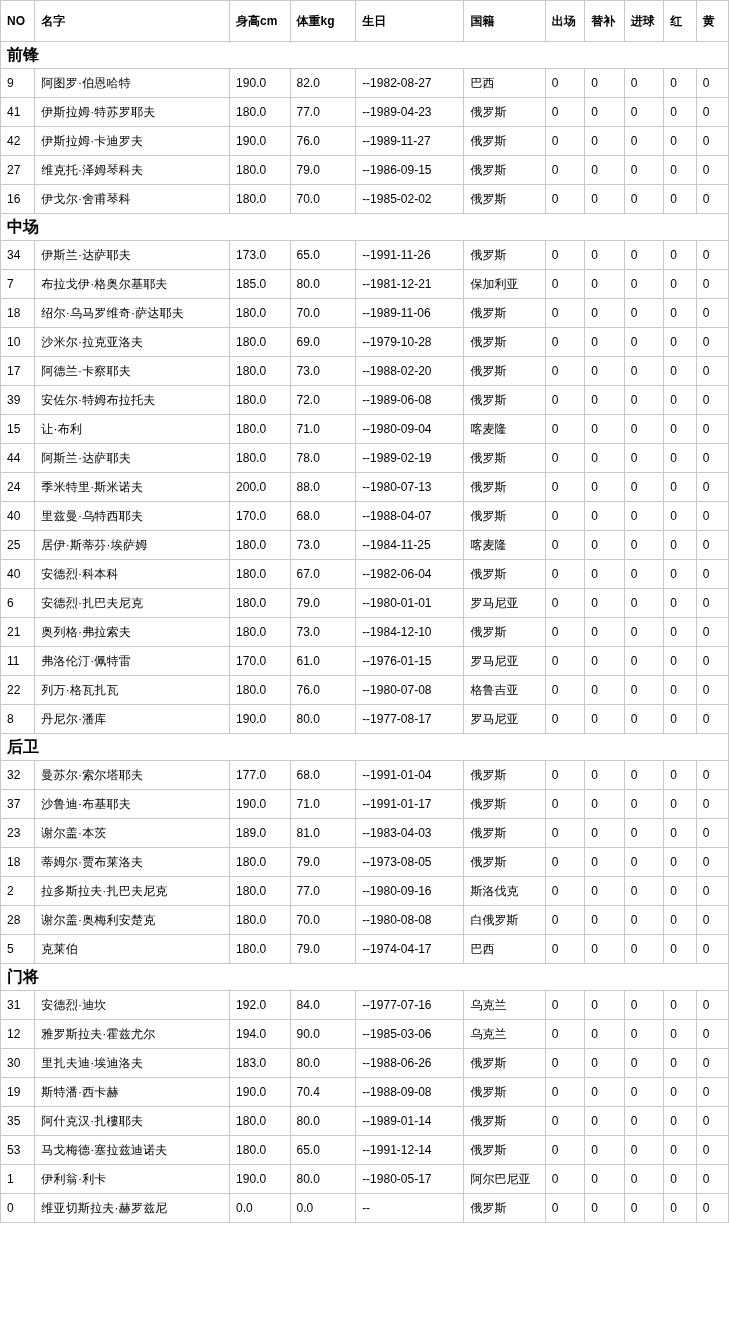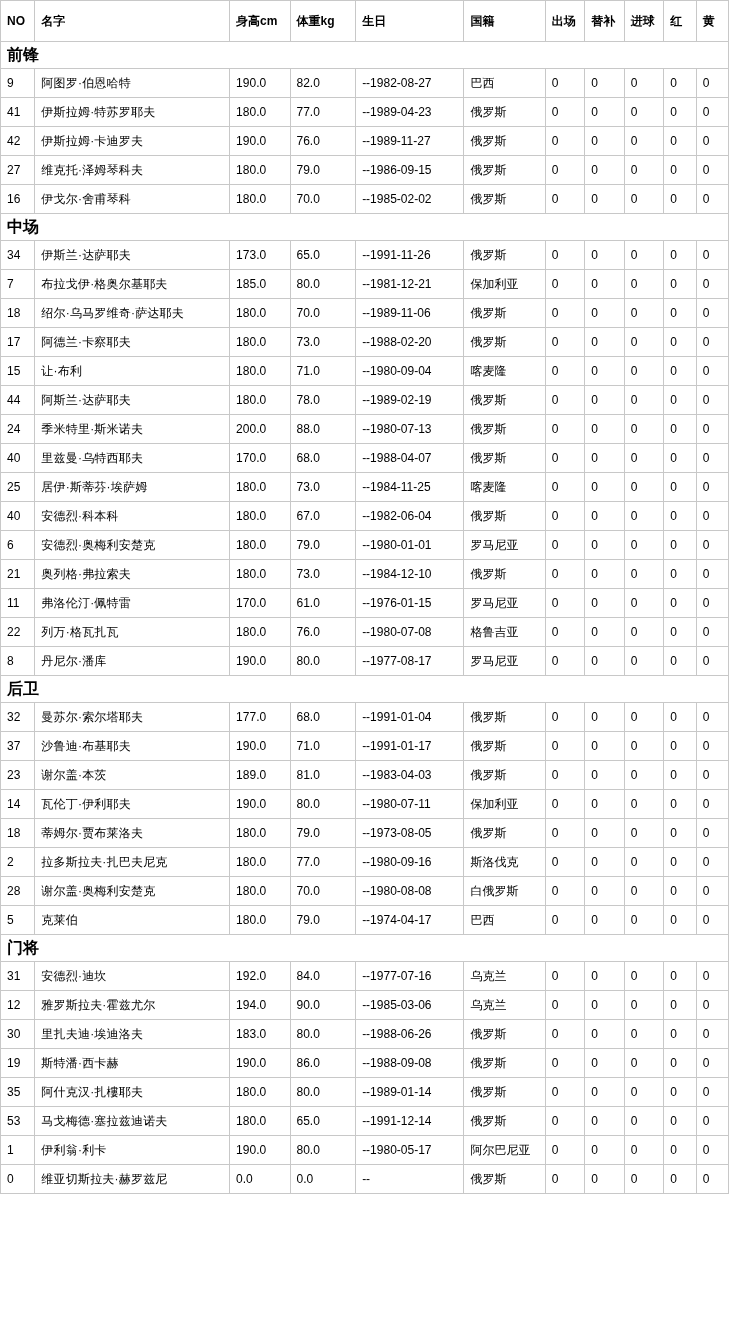--- a/index.html
+++ b/index.html
@@ -217,25 +217,51 @@
         <td class="num">70.0</td>
         <td class="num">--1989-11-06</td>
         <td>俄罗斯</td>
         <td class="stat">0</td>
         <td class="stat">0</td>
         <td class="stat">0</td>
         <td class="stat">0</td>
         <td class="stat">0</td>
       </tr>
       <tr>
+        <td class="num">10</td>
+        <td class="name">沙米尔·拉克亚洛夫</td>
+        <td class="num">180.0</td>
+        <td class="num">69.0</td>
+        <td class="num">--1979-10-28</td>
+        <td>俄罗斯</td>
+        <td class="stat">0</td>
+        <td class="stat">0</td>
+        <td class="stat">0</td>
+        <td class="stat">0</td>
+        <td class="stat">0</td>
+      </tr>
+      <tr>
         <td class="num">17</td>
         <td class="name">阿德兰·卡察耶夫</td>
         <td class="num">180.0</td>
         <td class="num">73.0</td>
         <td class="num">--1988-02-20</td>
+        <td>俄罗斯</td>
+        <td class="stat">0</td>
+        <td class="stat">0</td>
+        <td class="stat">0</td>
+        <td class="stat">0</td>
+        <td class="stat">0</td>
+      </tr>
+      <tr>
+        <td class="num">39</td>
+        <td class="name">安佐尔·特姆布拉托夫</td>
+        <td class="num">180.0</td>
+        <td class="num">72.0</td>
+        <td class="num">--1989-06-08</td>
         <td>俄罗斯</td>
         <td class="stat">0</td>
         <td class="stat">0</td>
         <td class="stat">0</td>
         <td class="stat">0</td>
         <td class="stat">0</td>
       </tr>
       <tr>
         <td class="num">15</td>
         <td class="name">让·布利</td>
@@ -309,21 +335,21 @@
         <td class="num">--1982-06-04</td>
         <td>俄罗斯</td>
         <td class="stat">0</td>
         <td class="stat">0</td>
         <td class="stat">0</td>
         <td class="stat">0</td>
         <td class="stat">0</td>
       </tr>
       <tr>
         <td class="num">6</td>
-        <td class="name">安德烈·奥梅利安楚克</td>
+        <td class="name">安德烈·扎巴夫尼克</td>
         <td class="num">180.0</td>
         <td class="num">79.0</td>
         <td class="num">--1980-01-01</td>
         <td>罗马尼亚</td>
         <td class="stat">0</td>
         <td class="stat">0</td>
         <td class="stat">0</td>
         <td class="stat">0</td>
         <td class="stat">0</td>
       </tr>
@@ -415,33 +441,20 @@
         <td class="num">81.0</td>
         <td class="num">--1983-04-03</td>
         <td>俄罗斯</td>
         <td class="stat">0</td>
         <td class="stat">0</td>
         <td class="stat">0</td>
         <td class="stat">0</td>
         <td class="stat">0</td>
       </tr>
       <tr>
-        <td class="num">14</td>
-        <td class="name">瓦伦丁·伊利耶夫</td>
-        <td class="num">190.0</td>
-        <td class="num">80.0</td>
-        <td class="num">--1980-07-11</td>
-        <td>保加利亚</td>
-        <td class="stat">0</td>
-        <td class="stat">0</td>
-        <td class="stat">0</td>
-        <td class="stat">0</td>
-        <td class="stat">0</td>
-      </tr>
-      <tr>
         <td class="num">18</td>
         <td class="name">蒂姆尔·贾布莱洛夫</td>
         <td class="num">180.0</td>
         <td class="num">79.0</td>
         <td class="num">--1973-08-05</td>
         <td>俄罗斯</td>
         <td class="stat">0</td>
         <td class="stat">0</td>
         <td class="stat">0</td>
         <td class="stat">0</td>
@@ -525,21 +538,21 @@
         <td class="stat">0</td>
         <td class="stat">0</td>
         <td class="stat">0</td>
         <td class="stat">0</td>
         <td class="stat">0</td>
       </tr>
       <tr>
         <td class="num">19</td>
         <td class="name">斯特潘·西卡赫</td>
         <td class="num">190.0</td>
-        <td class="num">86.0</td>
+        <td class="num">70.4</td>
         <td class="num">--1988-09-08</td>
         <td>俄罗斯</td>
         <td class="stat">0</td>
         <td class="stat">0</td>
         <td class="stat">0</td>
         <td class="stat">0</td>
         <td class="stat">0</td>
       </tr>
       <tr>
         <td class="num">35</td>

